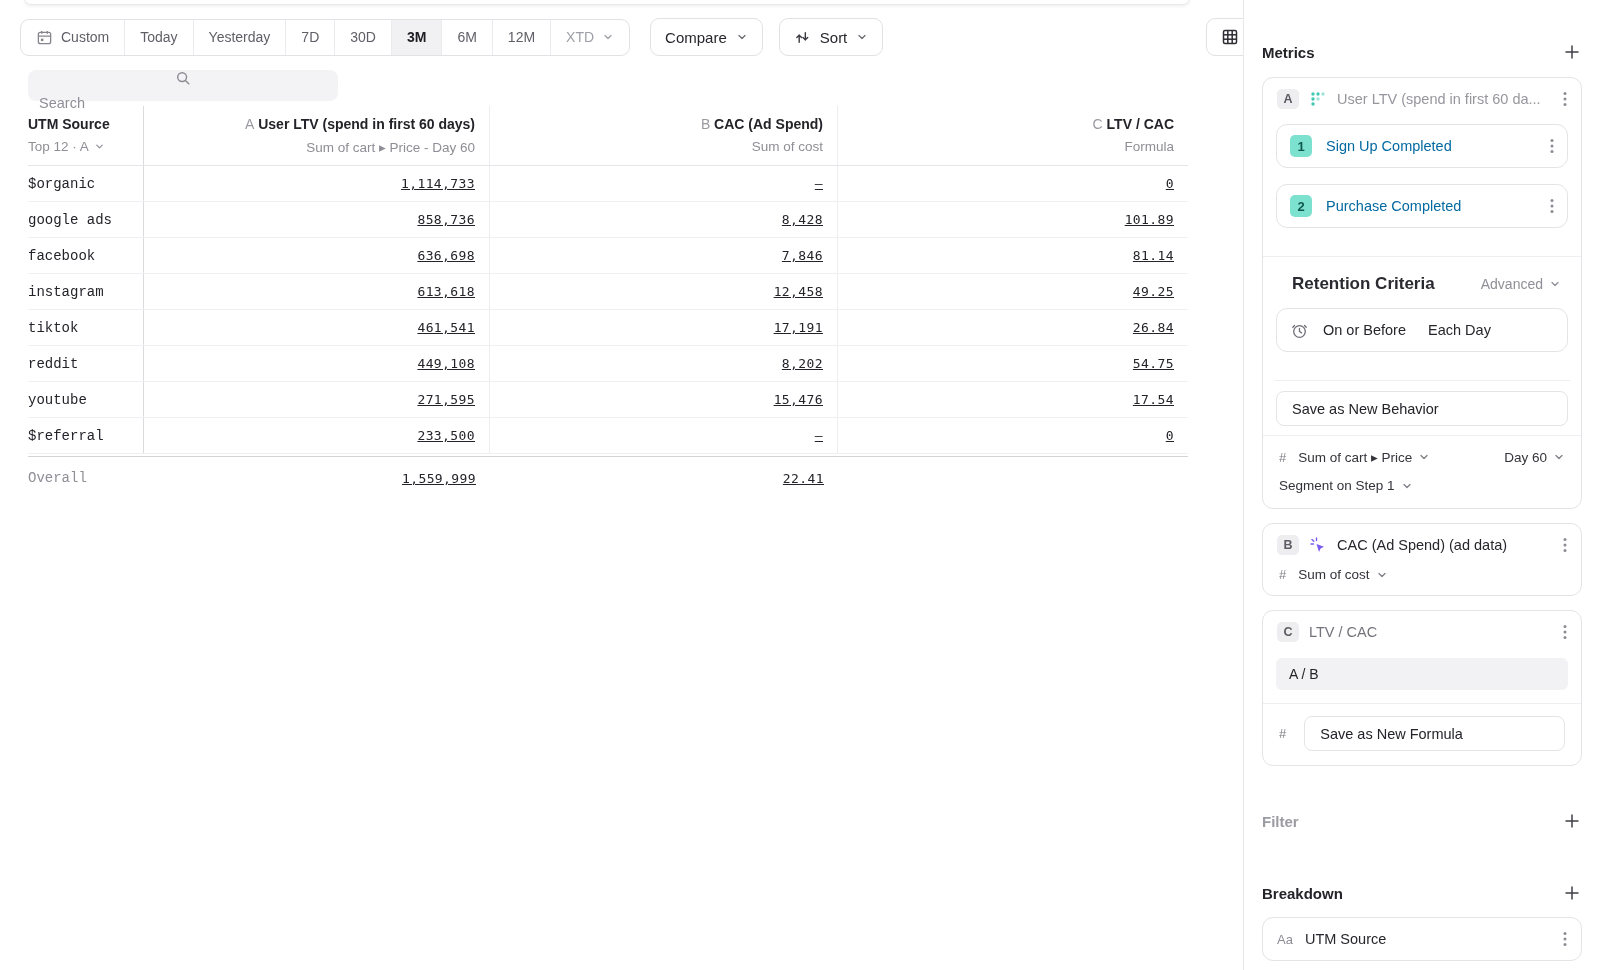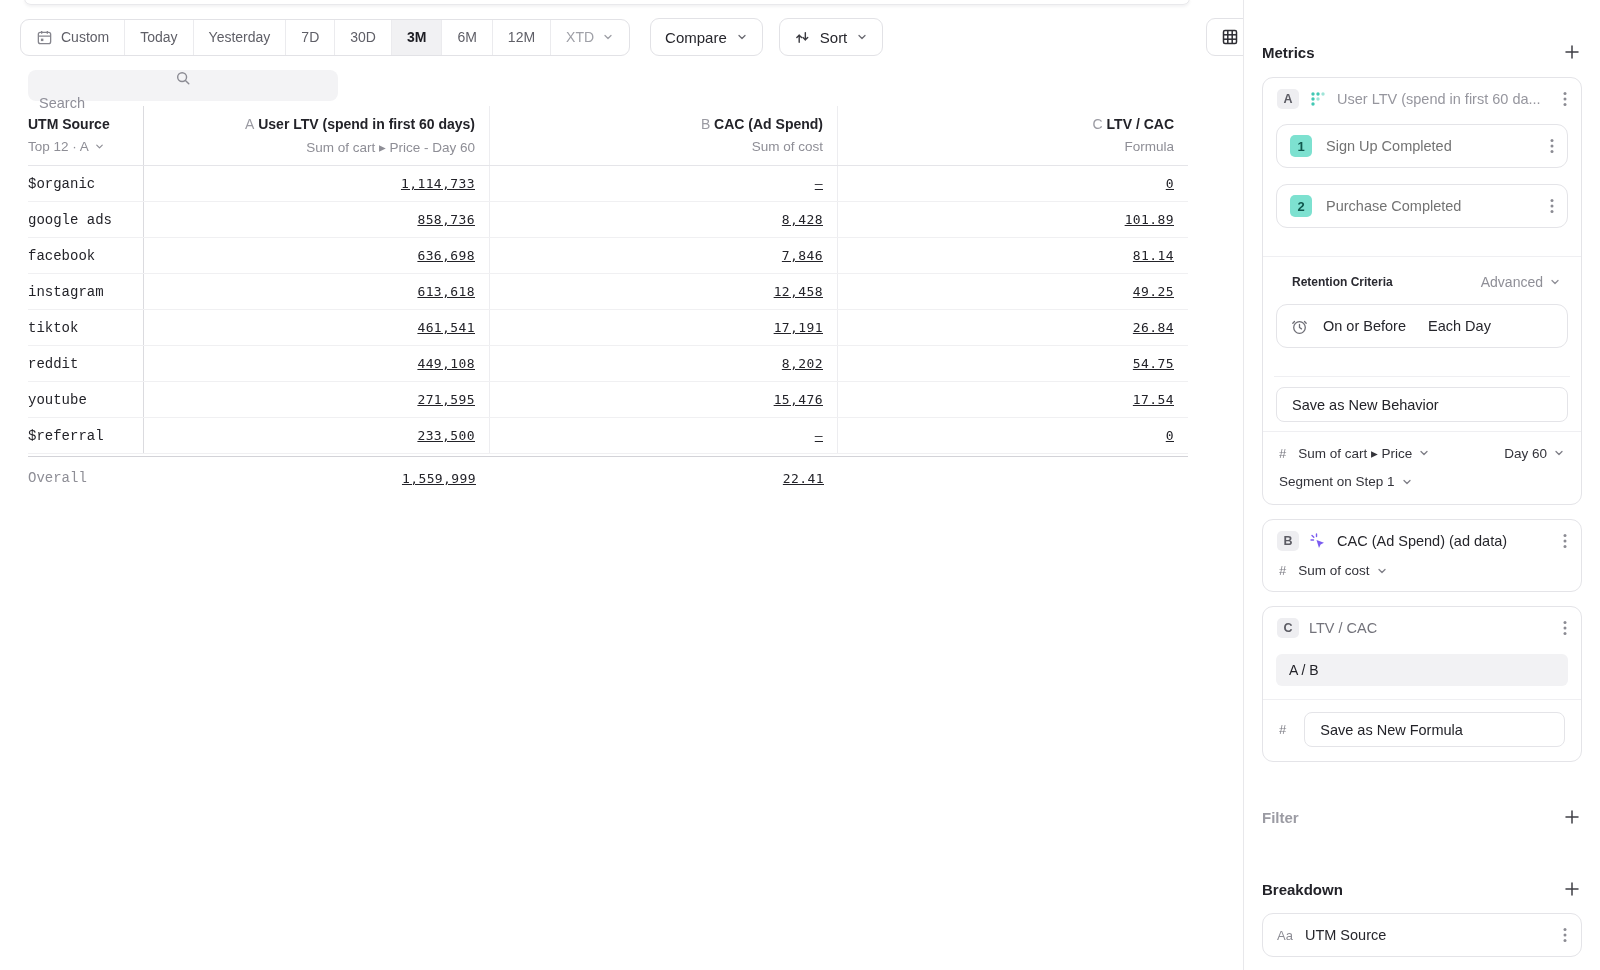--- a/index.html
+++ b/index.html
@@ -63,25 +63,25 @@
   .card-head { display:flex; align-items:center; gap:10px; padding:11px 14px; }
   .abc-badge { min-width:22px; height:20px; padding:0 5px; border-radius:5px; background:#eeeef1;
     color:#5c5c64; font-size:12.5px; font-weight:bold; display:flex; align-items:center; justify-content:center; }
   .m-name { flex:1; font-size:14.5px; white-space:nowrap; overflow:hidden; }
   .name-gray { color:#96969e; } .name-dark { color:#26262c; } .name-mid { color:#73737b; }
   .inner-card { margin:4px 13px 0; border:1px solid #e4e4e8; border-radius:11px; height:44px;
     display:flex; align-items:center; gap:14px; padding:0 13px; cursor:pointer; }
   .inner-card + .inner-card { margin-top:16px; }
   .step-badge { width:22px; height:22px; border-radius:5px; background:#7de1d0; color:#10574d;
     font-size:13px; font-weight:bold; display:flex; align-items:center; justify-content:center; }
-  .step-label { flex:1; font-size:14.5px; color:#737373; }
+  .step-label { flex:1; font-size:14.5px; color:#0369a1; }
   .card-sep { border-top:1px solid #efeff2; margin-top:28px; }
   .card-sep.inset { margin:28px 11px 0; }
   .ret-row { display:flex; align-items:center; justify-content:space-between; padding:17px 20px 0 29px; }
-  .ret-title { font-size:12px; font-weight:bold; color:#2a2a31; }
+  .ret-title { font-size:17px; font-weight:bold; color:#2a2a31; }
   .adv { display:flex; align-items:center; gap:6px; font-size:14px; color:#8f8f97; cursor:pointer; }
   .crit-card { margin:14px 13px 0; height:44px; }
   .crit-card .ctext { font-size:14.5px; color:#26262c; }
   .crit-gap { margin-left:8px; }
   .save-box { margin:10px 13px 0; height:35px; border:1px solid #e4e4e8; border-radius:8px;
     display:flex; align-items:center; padding:0 15px; font-size:14.5px; color:#232329; cursor:pointer; }
   .agg-section { margin-top:9px; border-top:1px solid #efeff2; padding:13px 16px 15px; }
   .agg-row { display:flex; align-items:center; gap:7px; font-size:13.5px; color:#33333a; }
   .agg-row + .agg-row { margin-top:13px; }
   .hash { color:#7c7c84; font-size:13px; margin-right:5px; }

